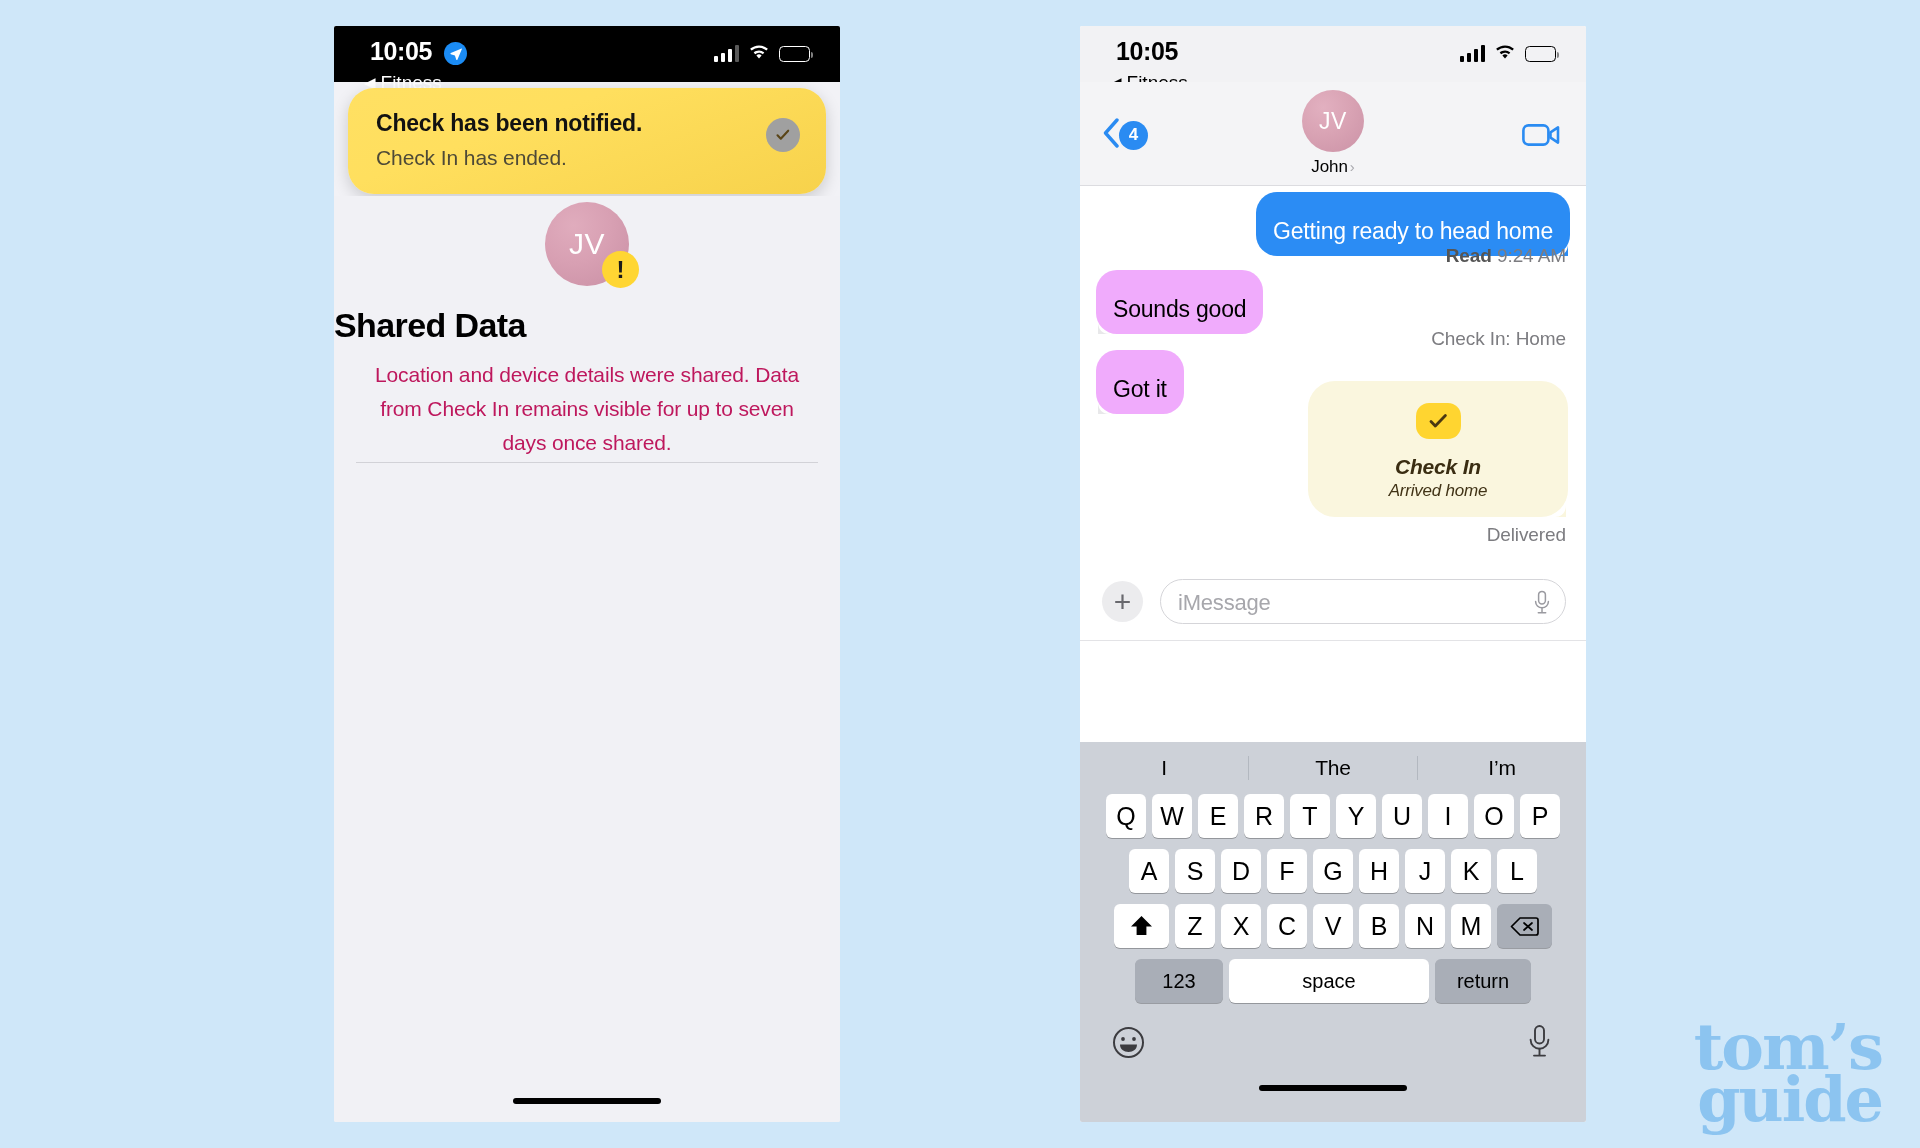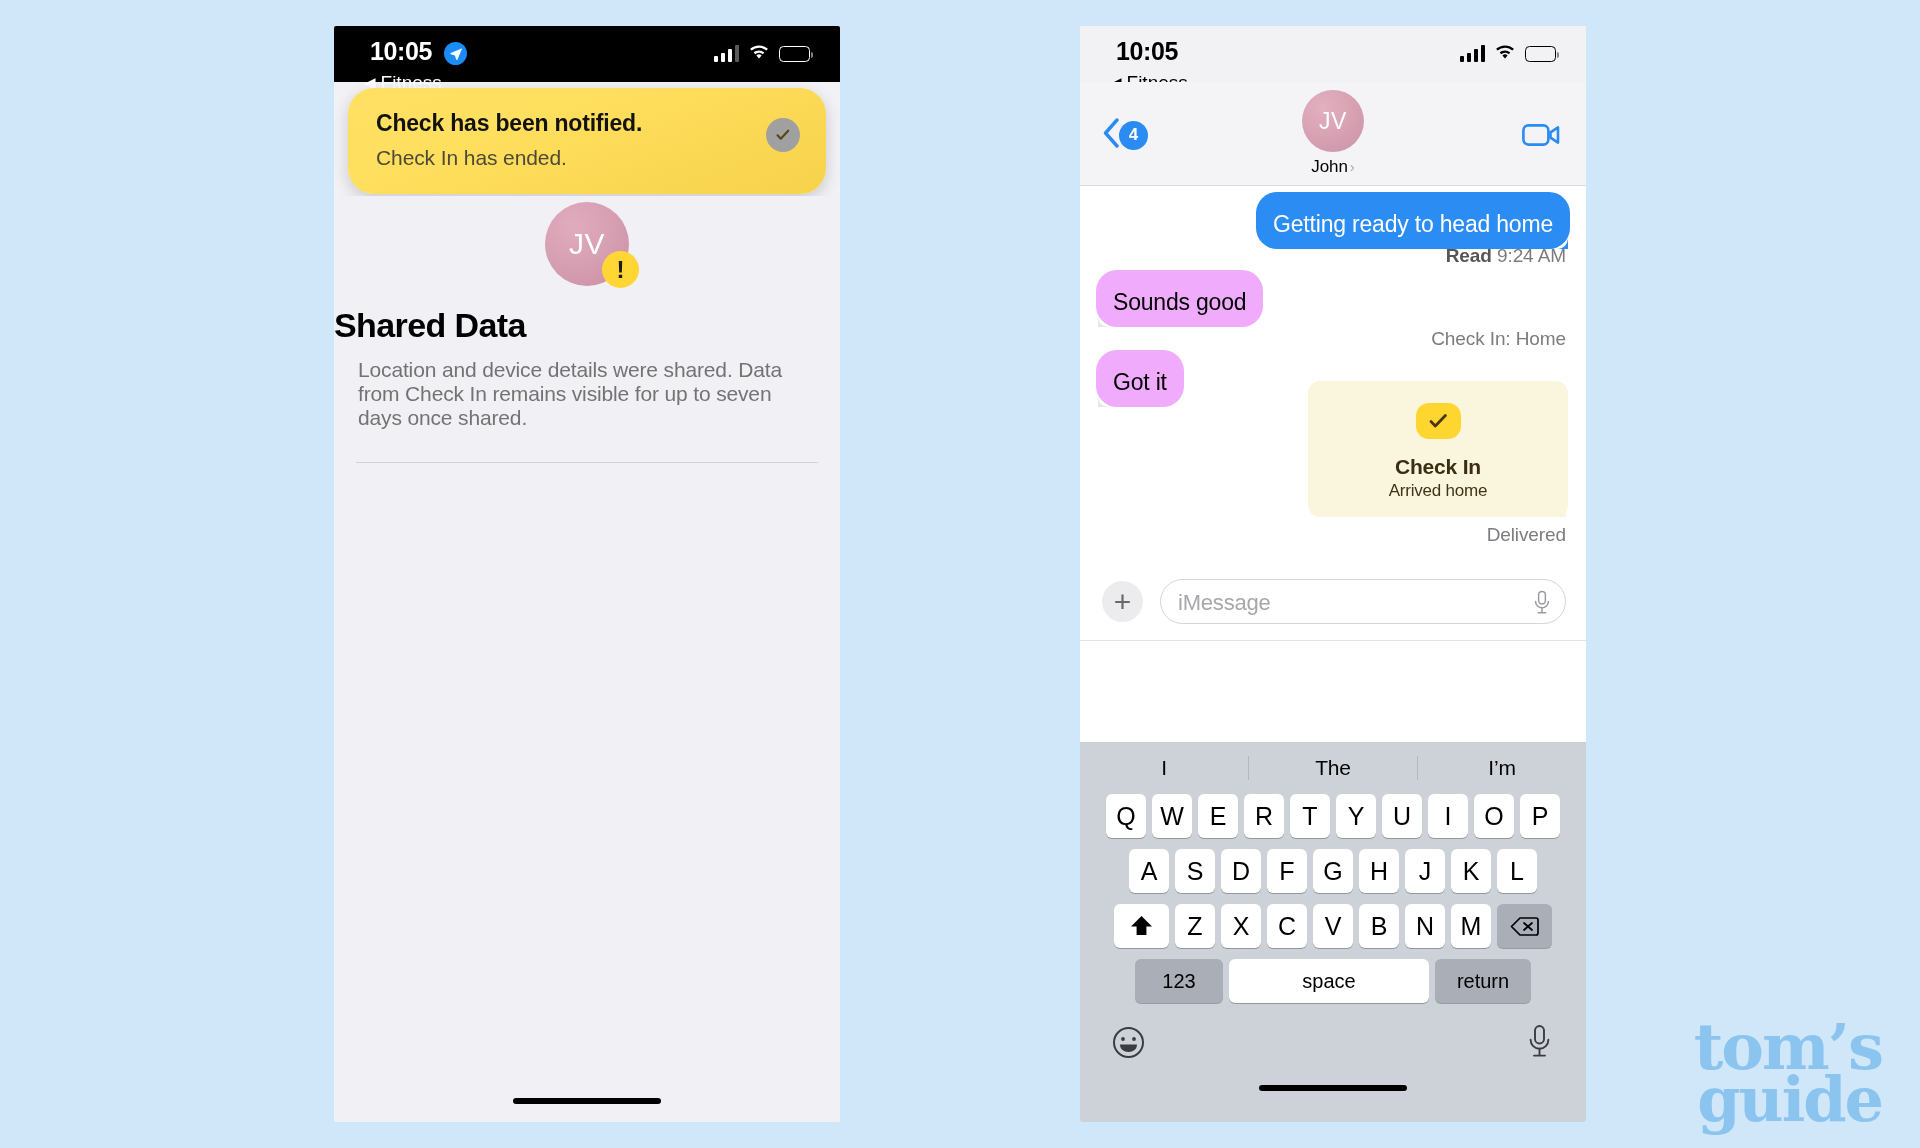--- a/index.html
+++ b/index.html
@@ -75,21 +75,21 @@
     background: radial-gradient(circle at 34% 28%, #e0acbd 0%, #d8a0b3 45%, #c98fa4 100%);
     display: flex; align-items: center; justify-content: center;
     color: #fff; font-size: 30px; font-weight: 400; letter-spacing: .5px;
   }
   .bang-badge {
     position: absolute; right: -10px; bottom: -2px; width: 37px; height: 37px; border-radius: 50%;
     background: #ffd633; display: flex; align-items: center; justify-content: center;
     color: #1a1a1a; font-size: 24px; font-weight: bold; line-height: 1;
   }
   .sd-title { position: absolute; left: 0; right: 0; top: 110px; font-size: 34px; font-weight: bold; color: #000; letter-spacing: -0.6px; }
-  .sd-desc { position: absolute; left: 24px; right: 24px; top: 162px; font-size: 21px; line-height: 24px; color: #737373; letter-spacing: -0.15px; }
+  .sd-desc { position: absolute; left: 24px; right: 24px; top: 162px; text-align: center; font-size: 21px; line-height: 34px; color: #be185d; letter-spacing: -0.15px; }
   .sd-rule { position: absolute; left: 22px; right: 22px; top: 266px; height: 1px; background: #d2d2d7; }
 
   
   .home-ind { position: absolute; left: 50%; transform: translateX(-50%); width: 148px; height: 6px; border-radius: 3px; background: #000; }
 
   
   .conv-head { position: relative; width: 100%; height: 104px; background: #f4f4f6; border-bottom: 1px solid #dcdce0; }
   .back-btn { position: absolute; left: 22px; top: 36px; display: flex; align-items: center; gap: 0px; }
   .chev-back { width: 19px; height: 30px; }
   .back-count {
@@ -104,30 +104,30 @@
     display: flex; align-items: center; justify-content: center;
     color: #fff; font-size: 23px; letter-spacing: .5px;
   }
   .conv-name { margin-top: 5px; font-size: 17px; color: #000; letter-spacing: -0.1px; }
   .conv-name .chev { color: #a9a9ae; font-size: 15px; margin-left: 2px; }
   .facetime { position: absolute; right: 26px; top: 40px; }
 
   
   .msgs { position: relative; width: 100%; height: 377px; background: #fff; }
   .bubble { position: absolute; font-size: 23px; letter-spacing: -0.2px; }
-  .bubble .body { border-radius: 21px; padding: 19px 17px 11px; position: relative; }
+  .bubble .body { border-radius: 21px; padding: 26px 17px 11px; position: relative; }
   .bub-out .body { background: #2b8cf4; color: #fff; }
   .bub-in  .body { background: #f0abfc; color: #000; }
   .tail { position: absolute; bottom: 0; width: 18px; height: 20px; }
   .meta { position: absolute; font-size: 19px; color: #7c7c80; letter-spacing: -0.1px; }
   .meta b { color: #555; font-weight: bold; }
 
   .checkin-card {
     position: absolute; right: 18px; top: 195px; width: 260px; height: 136px;
-    background: #faf6de; border-radius: 12px; text-align: center;
+    background: #faf6de; border-radius: 27px; text-align: center; font-style: italic;
   }
   .ci-check {
     width: 45px; height: 36px; margin: 22px auto 0; border-radius: 13px;
     background: #ffd530; display: flex; align-items: center; justify-content: center;
   }
   .ci-title { margin-top: 16px; font-size: 21px; font-weight: bold; color: #3a2d12; letter-spacing: -0.2px; }
   .ci-sub { margin-top: 2px; font-size: 17px; color: #413316; letter-spacing: -0.2px; }
 
   
   .inputbar { position: relative; width: 100%; height: 78px; background: #fff; border-bottom: 1px solid #e3e3e6; }

